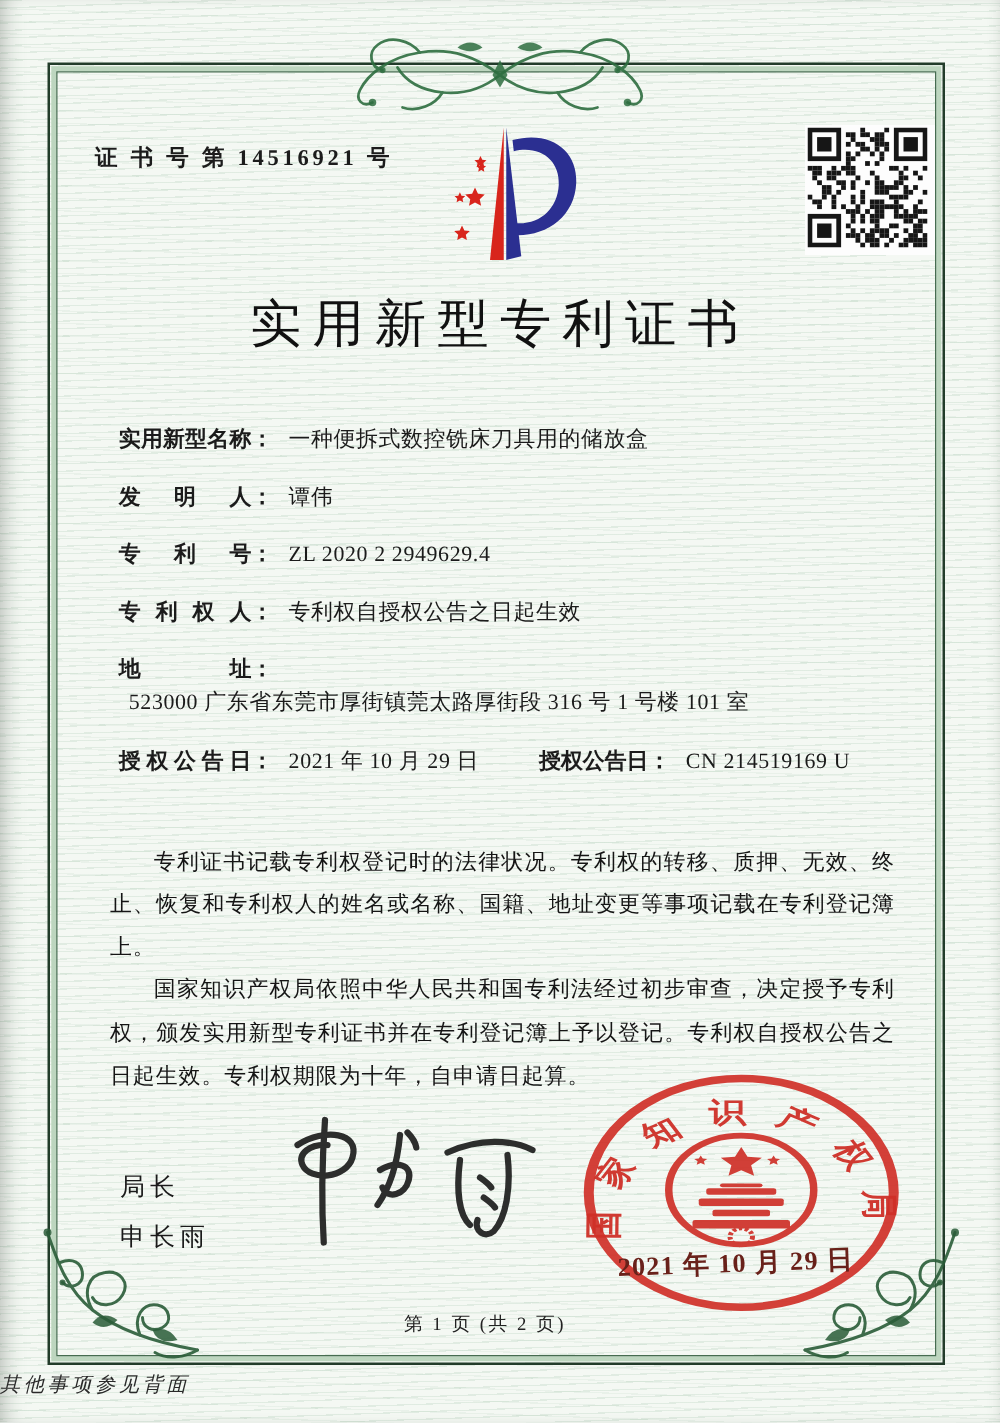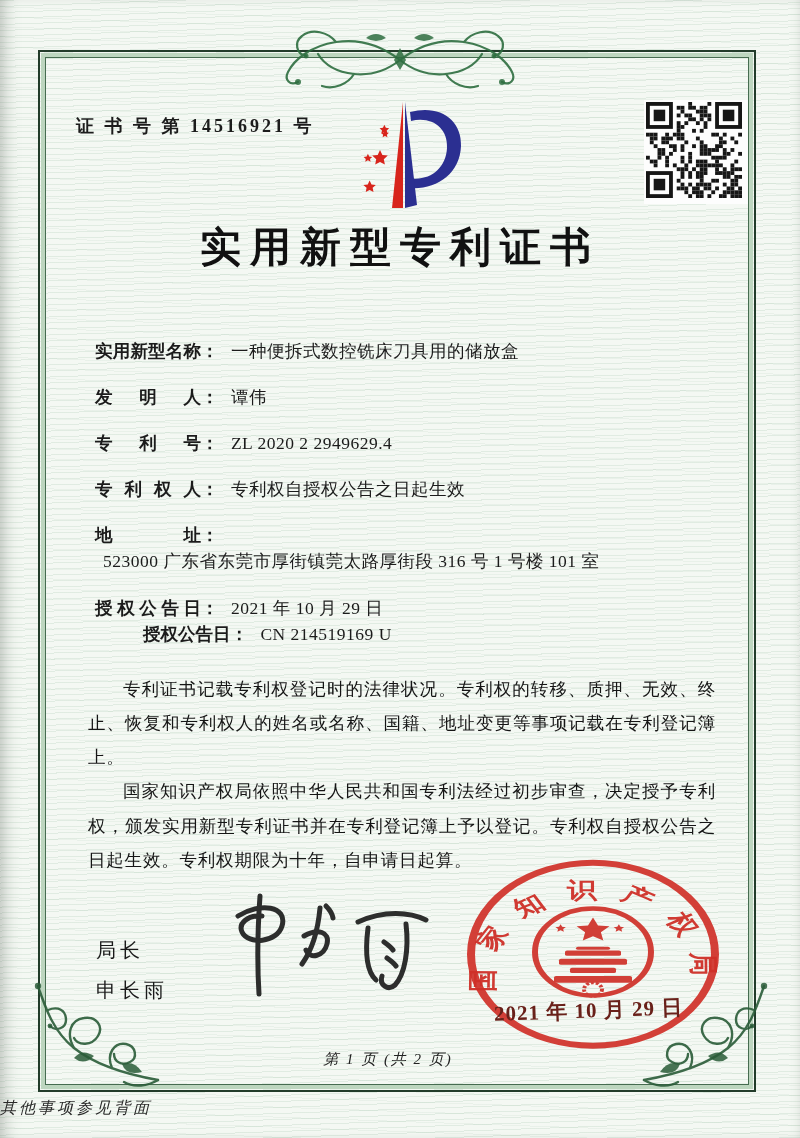--- a/index.html
+++ b/index.html
@@ -33,53 +33,53 @@
   .flourish{position:absolute;width:150px;height:130px;}
   .flourish.br{right:26px;bottom:32px;}
   .flourish.bl{left:28px;bottom:32px;transform:scaleX(-1);}
   .cert-number{
     position:absolute;left:76px;top:114px;
     font-size:18px;letter-spacing:3px;color:#1c1c1c;font-weight:bold;
   }
   .logo{position:absolute;left:336px;top:90px;width:140px;height:132px;}
   .qr{position:absolute;left:644px;top:100px;width:100px;height:100px;background:#fdfdfd;padding:2px;}
   .title{
-    position:absolute;left:0;top:220px;width:800px;text-align:center;
-    font-size:41px;font-weight:bold;letter-spacing:9px;color:#111;
+    position:absolute;left:0;top:232px;width:800px;text-align:center;
+    font-size:41px;font-weight:normal;letter-spacing:9px;color:#111;
   }
   .fields{position:absolute;left:95px;top:338px;width:630px;font-size:17.5px;color:#1b1b1b;}
   .frow{margin-bottom:20px;line-height:26px;white-space:nowrap;}
   .frow.addr{white-space:normal;}
   .flabel{
     display:inline-block;width:106px;text-align:justify;text-align-last:justify;
     vertical-align:top;font-weight:bold;
   }
   .fcolon{display:inline-block;vertical-align:top;font-weight:bold;}
   .fvalue{display:inline-block;margin-left:8px;vertical-align:top;letter-spacing:.5px;}
   .fvalue.wrap{width:500px;white-space:normal;line-height:27px;}
-  .two-col{display:flex;flex-direction:column;}
+  .two-col{display:flex;}
   .two-col .col2{margin-left:48px;}
   .col2 .flabel2{font-weight:bold;}
   .body-text{
     position:absolute;left:88px;top:672px;width:628px;
     font-size:17.5px;line-height:1.95;color:#151515;letter-spacing:.8px;text-align:justify;
   }
   .body-text p{margin:0;text-indent:2em;}
   .signer{position:absolute;left:96px;top:930px;font-size:20px;color:#1a1a1a;line-height:40px;letter-spacing:4px;}
   .signature{position:absolute;left:198px;top:882px;width:250px;height:130px;}
   .seal{position:absolute;left:462px;top:856px;width:262px;height:196px;}
   .seal svg{transform:scaleY(.75);transform-origin:top center;}
   .seal-date{
     position:absolute;left:494px;top:996px;width:220px;
     font-size:21px;font-weight:bold;color:#69211a;letter-spacing:1px;
     transform:rotate(-2deg);
   }
   .page-num{
     position:absolute;left:0;top:1050px;width:776px;text-align:center;
-    font-size:15px;color:#222;letter-spacing:2px;font-style:italic;
+    font-size:15px;color:#222;letter-spacing:2px;
   }
   .back-note{
     position:absolute;left:0;top:1098px;width:800px;text-align:left;
     font-size:16px;color:#2a2a2a;letter-spacing:3px;font-style:italic;
   }
 </style>
 </head>
 <body>
 
 <div class="page">

